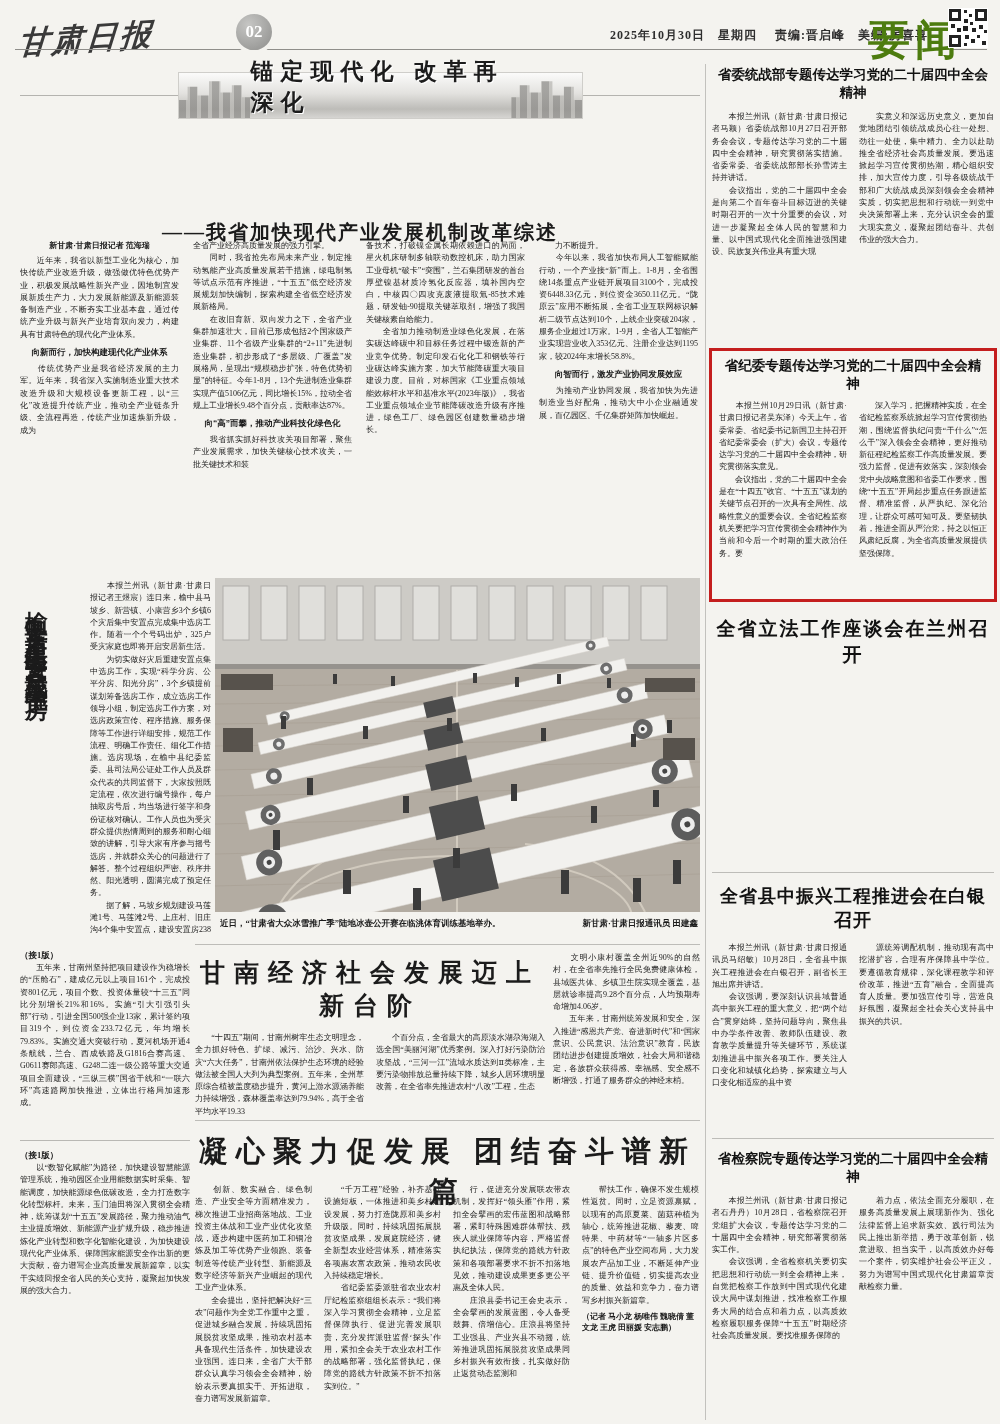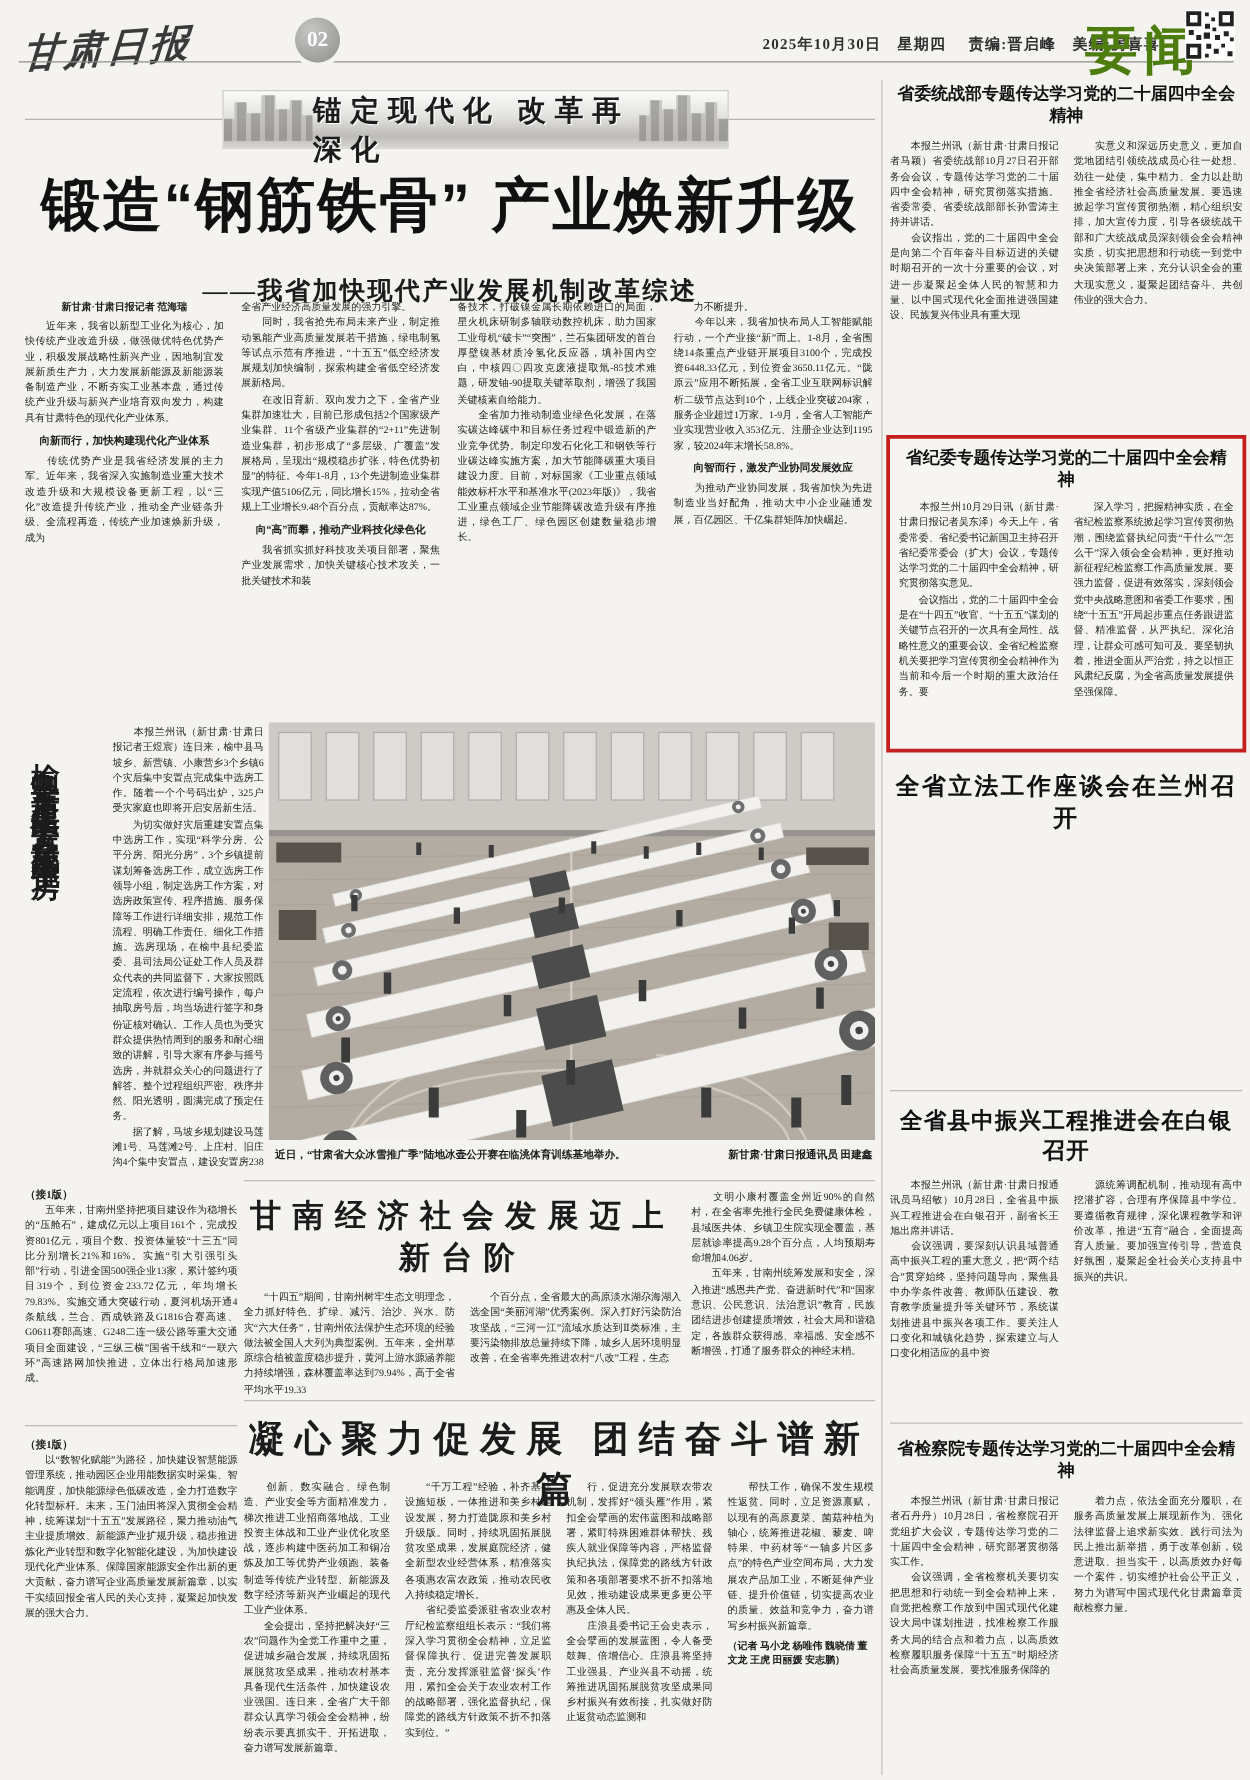--- a/index.html
+++ b/index.html
@@ -17,21 +17,21 @@
   
   .masthead { font-size:31px; font-weight:900; font-style:italic; color:#3a3a3a;
               transform:rotate(-4deg) skewX(-8deg); letter-spacing:3px; }
   .pagebadge { width:36px; height:36px; border-radius:50%; color:#fff; font-size:17px; font-weight:bold;
                display:flex; align-items:center; justify-content:center;
                background:radial-gradient(circle at 35% 30%, #c6c6c4, #8d8d8b); box-shadow:0 0 0 4px #f4f3ef; }
   .dateline { font-size:12px; font-weight:bold; color:#2e2e2e; letter-spacing:1px; }
   .sectionlbl { font-size:42px; font-weight:bold; color:#4d7c0f; letter-spacing:5px;
                 font-family:"Liberation Sans","DejaVu Sans",sans-serif; }
   
-  .banner { display:flex; align-items:flex-start; justify-content:center;
+  .banner { display:flex; align-items:flex-end; justify-content:center;
             background:linear-gradient(180deg,#fbfbfa 0%,#e3e2df 45%,#bdbcb8 80%,#d6d5d2 100%);
             border:1px solid #cfceca; }
   .banner .slogan { font-size:23px; letter-spacing:7px; color:#1c1c1c; text-shadow:1px 1px 0 #fff; }
   .citysil { width:86px; height:40px; opacity:.75;
              background:repeating-linear-gradient(90deg,#8e8d8a 0 7px,#b9b8b4 7px 11px);
              clip-path:polygon(0 100%,0 55%,12% 55%,12% 22%,26% 22%,26% 44%,42% 44%,42% 8%,58% 8%,58% 36%,74% 36%,74% 18%,88% 18%,88% 48%,100% 48%,100% 100%); }
   
   .mainhead { font-size:47px; letter-spacing:2px; text-align:center; }
   .mainsub  { font-size:20px; font-weight:bold; text-align:center; letter-spacing:2px; }
   
@@ -82,21 +82,20 @@
   </svg>
 
   <div class="abs banner" style="left:178px; top:72px; width:405px; height:47px;">
     <div class="citysil"></div>
     <div class="slogan hl">锚定现代化 改革再深化</div>
     <div class="citysil" style="transform:scaleX(-1);"></div>
   </div>
   <div class="abs rule-h" style="left:20px; top:95px; width:158px; background:#b4b3af;"></div>
   <div class="abs rule-h" style="left:583px; top:95px; width:117px; background:#b4b3af;"></div>
 
-  <div class="abs hl mainhead" style="left:20px; top:133px; width:680px;">锻造“钢筋铁骨” 产业焕新升级</div>
   <div class="abs mainsub" style="left:20px; top:219px; width:680px;">——我省加快现代产业发展机制改革综述</div>
 
   <div class="abs cols" style="left:20px; top:240px; width:680px; height:337px; gap:14px;">
     <div style="width:159px; overflow:hidden;">
       <div class="byline">新甘肃·甘肃日报记者 范海瑞</div>
       <div class="bodytxt">　　近年来，我省以新型工业化为核心，加快传统产业改造升级，做强做优特色优势产业，积极发展战略性新兴产业，因地制宜发展新质生产力，大力发展新能源及新能源装备制造产业，不断夯实工业基本盘，通过传统产业升级与新兴产业培育双向发力，构建具有甘肃特色的现代化产业体系。</div>
       <div class="subhead">向新而行，加快构建现代化产业体系</div>
       <div class="bodytxt">　　传统优势产业是我省经济发展的主力军。近年来，我省深入实施制造业重大技术改造升级和大规模设备更新工程，以“三化”改造提升传统产业，推动全产业链条升级、全流程再造，传统产业加速焕新升级，成为</div>
     </div>
     <div style="width:159px; overflow:hidden;">

